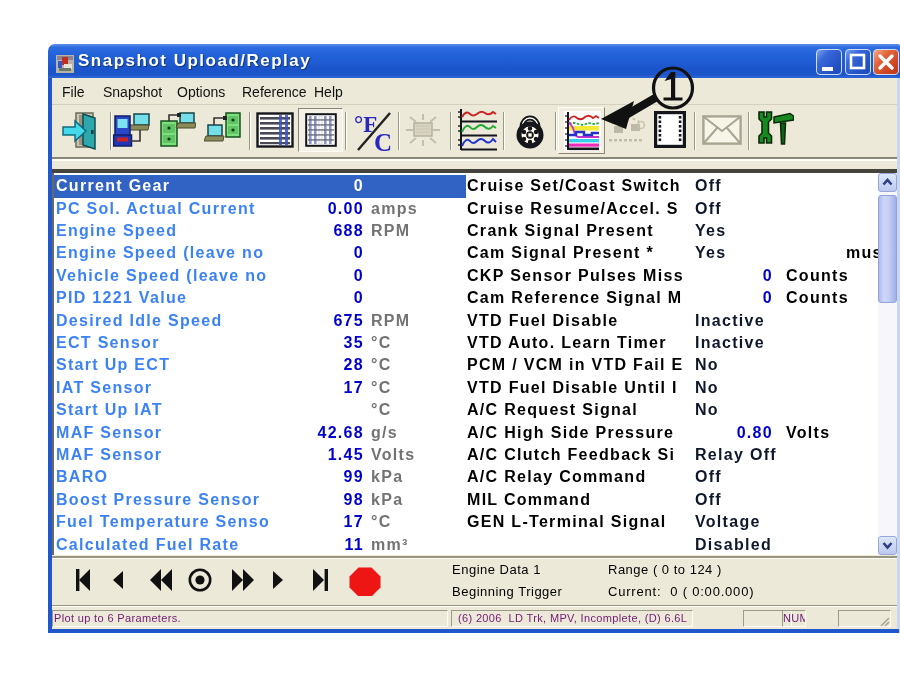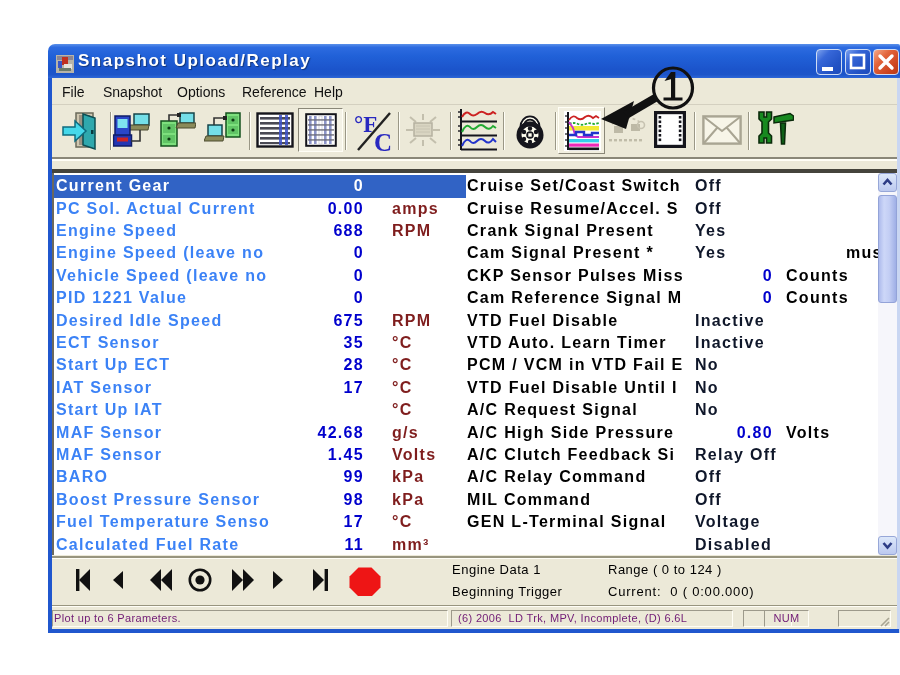--- a/index.html
+++ b/index.html
@@ -21,21 +21,21 @@
 
 .tsep{top:112px;width:2px;height:38px;background:linear-gradient(90deg,#9a9786 50%,#fffef6 50%)}
 
 .hline{left:52px;width:845px}
 
 #list{left:54px;top:173px;width:843px;height:382px;background:#fff;overflow:hidden}
 .row{position:absolute;left:0;width:100%;height:23px;font-size:16px;letter-spacing:1.3px;font-weight:bold;line-height:22.4px;white-space:nowrap}
 .row span{position:absolute}
 .l1{left:2px;color:#3b82f6}
 .v1{left:176px;width:134px;text-align:right;color:#0000cd}
-.u1{left:338px;color:#7f1d1d}
+.u1{left:317px;color:#737373}
 .l2{left:413px;color:#000}
 .v2{left:641px;color:#0f172a}
 .n2{left:560px;width:159px;text-align:right;color:#0000cd}
 .u2{left:732px;color:#000}
 .x2{left:792px;color:#000}
 .hl .l1,.hl .v1{color:#fff !important}
 
 #sb{left:878px;top:173px;width:19px;height:382px;background:#f6f6fb}
 .sbtn{left:878px;width:19px;height:19px;background:linear-gradient(180deg,#dde8fa,#bcc9ef);border:1px solid #97a7d8;border-radius:3px}
 #sthumb{left:878px;top:195px;width:19px;height:108px;border:1px solid #93a3d8;border-radius:3px;
@@ -454,23 +454,23 @@
 
 <div class="abs pinfo" style="left:452px;top:562px">Engine Data 1</div>
 <div class="abs pinfo" style="left:608px;top:562px">Range ( 0 to 124 )</div>
 <div class="abs pinfo" style="left:452px;top:584px">Beginning Trigger</div>
 <div class="abs pinfo" style="left:608px;top:584px;letter-spacing:.8px">Current:&nbsp;&nbsp;0 ( 0:00.000)</div>
 
 <div class="abs hline" style="top:605px;height:1.2px;background:#98957f"></div>
 <div class="abs hline" style="top:606.2px;height:1.3px;background:#fffef6"></div>
 <div class="abs" id="status"></div>
 <div class="abs pane" style="left:52px;width:396px;padding-left:1px">Plot up to 6 Parameters.</div>
-<div class="abs pane" style="left:451px;width:282px;padding-left:6px">(6) 2006&nbsp; LD Trk, MPV, Incomplete, (D) 6.6L</div>
+<div class="abs pane" style="left:451px;width:242px;padding-left:6px">(6) 2006&nbsp; LD Trk, MPV, Incomplete, (D) 6.6L</div>
 <div class="abs pane" style="left:743px;width:49px"></div>
-<div class="abs pane" style="left:764px;width:45px;text-align:center">NUM</div>
+<div class="abs pane" style="left:782px;width:24px;text-align:center">NUM</div>
 <div class="abs pane" style="left:838px;width:53px"></div>
 <svg class="abs" style="left:879px;top:616px" width="12" height="12">
     <path d="M10 2 L2 10 M10 6 L6 10" stroke="#a8a593" stroke-width="1.6"></path>
   </svg>
 <svg class="abs" style="left:560px;top:55px" width="160" height="90">
 <ellipse cx="113" cy="33" rx="19.5" ry="20" fill="none" stroke="#111" stroke-width="3.2"></ellipse>
 <g fill="#111">
 <rect x="111" y="17" width="4.2" height="27"></rect>
 <polygon points="104.5,26 111,17 115.2,17 115.2,23"></polygon>
 <rect x="103.5" y="42.5" width="19" height="3"></rect>

